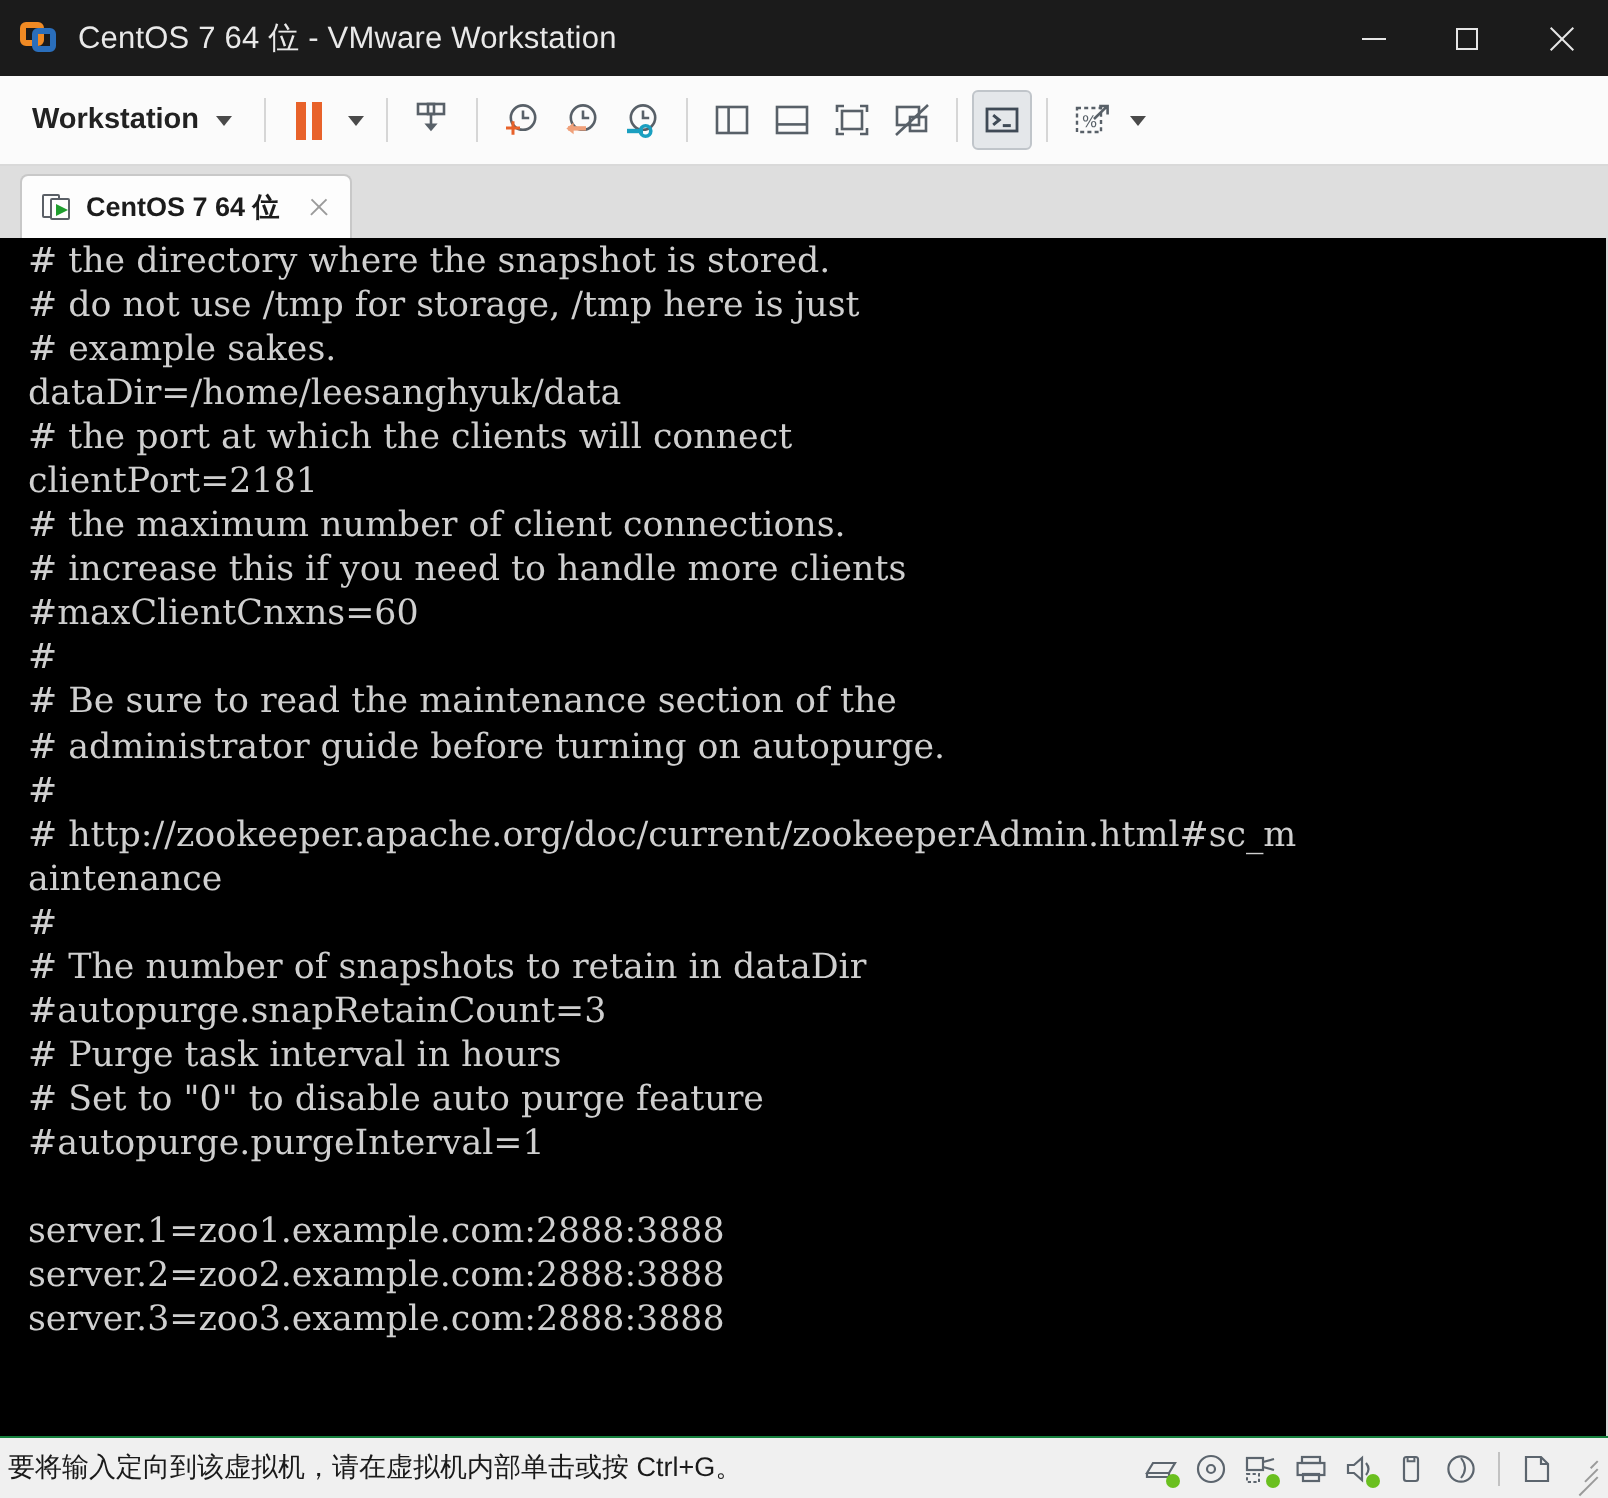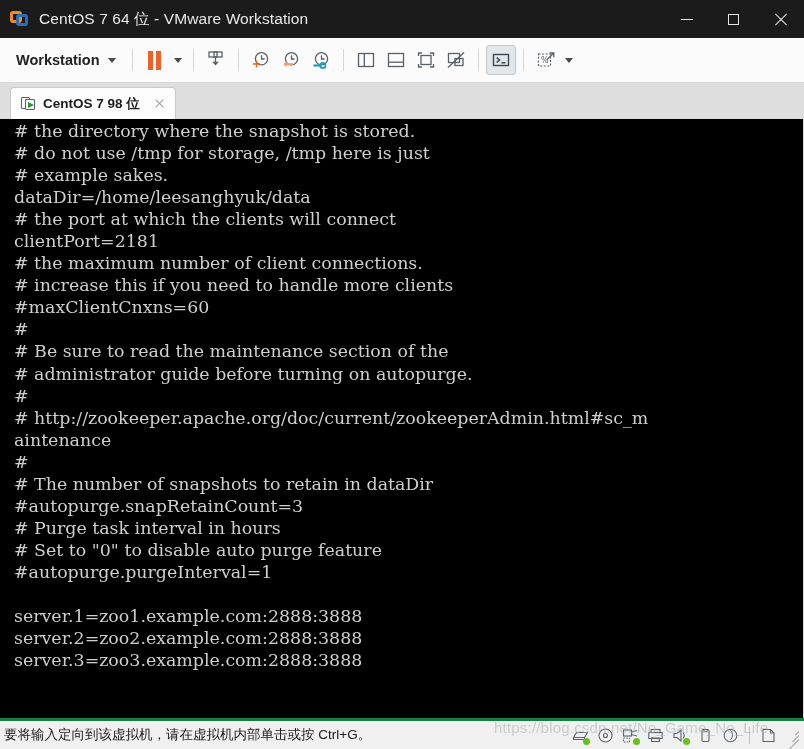--- a/index.html
+++ b/index.html
@@ -254,21 +254,21 @@
     color: #cfcfcf;
     white-space: pre;
     letter-spacing: 0px;
   }
   .term .ln { height: 22.05px; margin-left: 12px; }
 
   
   .statusbar {
     height: 31px;
     background: #f0f0f0;
-    border-top: 3px solid #15803d;
+    border-top: 1px solid #15803d;
     display: flex;
     align-items: center;
     flex: 0 0 auto;
     position: relative;
     box-sizing: border-box;
   }
   .status-text {
     font-size: 13.5px;
     color: #1a1a1a;
     padding-left: 4px;
@@ -469,21 +469,21 @@
     </div>
   </div>
 
   <div class="tabstrip">
     <div class="vmtab">
       <span class="tab-icon">
         <span class="frame-b"></span>
         <span class="frame-f"></span>
         <span class="play"></span>
       </span>
-      <span class="tab-label">CentOS 7 98 位</span>
+      <span class="tab-label">CentOS 7 64 位</span>
       <span class="tab-close"></span>
     </div>
   </div>
 
   <div class="vmwrap">
     <div class="vmscreen">
       <div class="term" id="term" style="color: rgb(207, 207, 207);"><div class="ln"># the directory where the snapshot is stored.</div><div class="ln"># do not use /tmp for storage, /tmp here is just</div><div class="ln"># example sakes.</div><div class="ln">dataDir=/home/leesanghyuk/data</div><div class="ln"># the port at which the clients will connect</div><div class="ln">clientPort=2181</div><div class="ln"># the maximum number of client connections.</div><div class="ln"># increase this if you need to handle more clients</div><div class="ln">#maxClientCnxns=60</div><div class="ln">#</div><div class="ln"># Be sure to read the maintenance section of the</div><div class="ln"># administrator guide before turning on autopurge.</div><div class="ln">#</div><div class="ln"># http://zookeeper.apache.org/doc/current/zookeeperAdmin.html#sc_m</div><div class="ln">aintenance</div><div class="ln">#</div><div class="ln"># The number of snapshots to retain in dataDir</div><div class="ln">#autopurge.snapRetainCount=3</div><div class="ln"># Purge task interval in hours</div><div class="ln"># Set to "0" to disable auto purge feature</div><div class="ln">#autopurge.purgeInterval=1</div><div class="ln">&nbsp;</div><div class="ln">server.1=zoo1.example.com:2888:3888</div><div class="ln">server.2=zoo2.example.com:2888:3888</div><div class="ln">server.3=zoo3.example.com:2888:3888</div></div>
     </div>
   </div>
 
@@ -556,14 +556,13 @@
       </span>
 
       <span class="grip">
           <i></i>
           <i></i>
           <i></i>
         </span>
     </span>
   </div>
 
-  <div class="watermark">https://blog.csdn.net/No_Game_No_Life</div>
 </div>
 
 </body></html>

